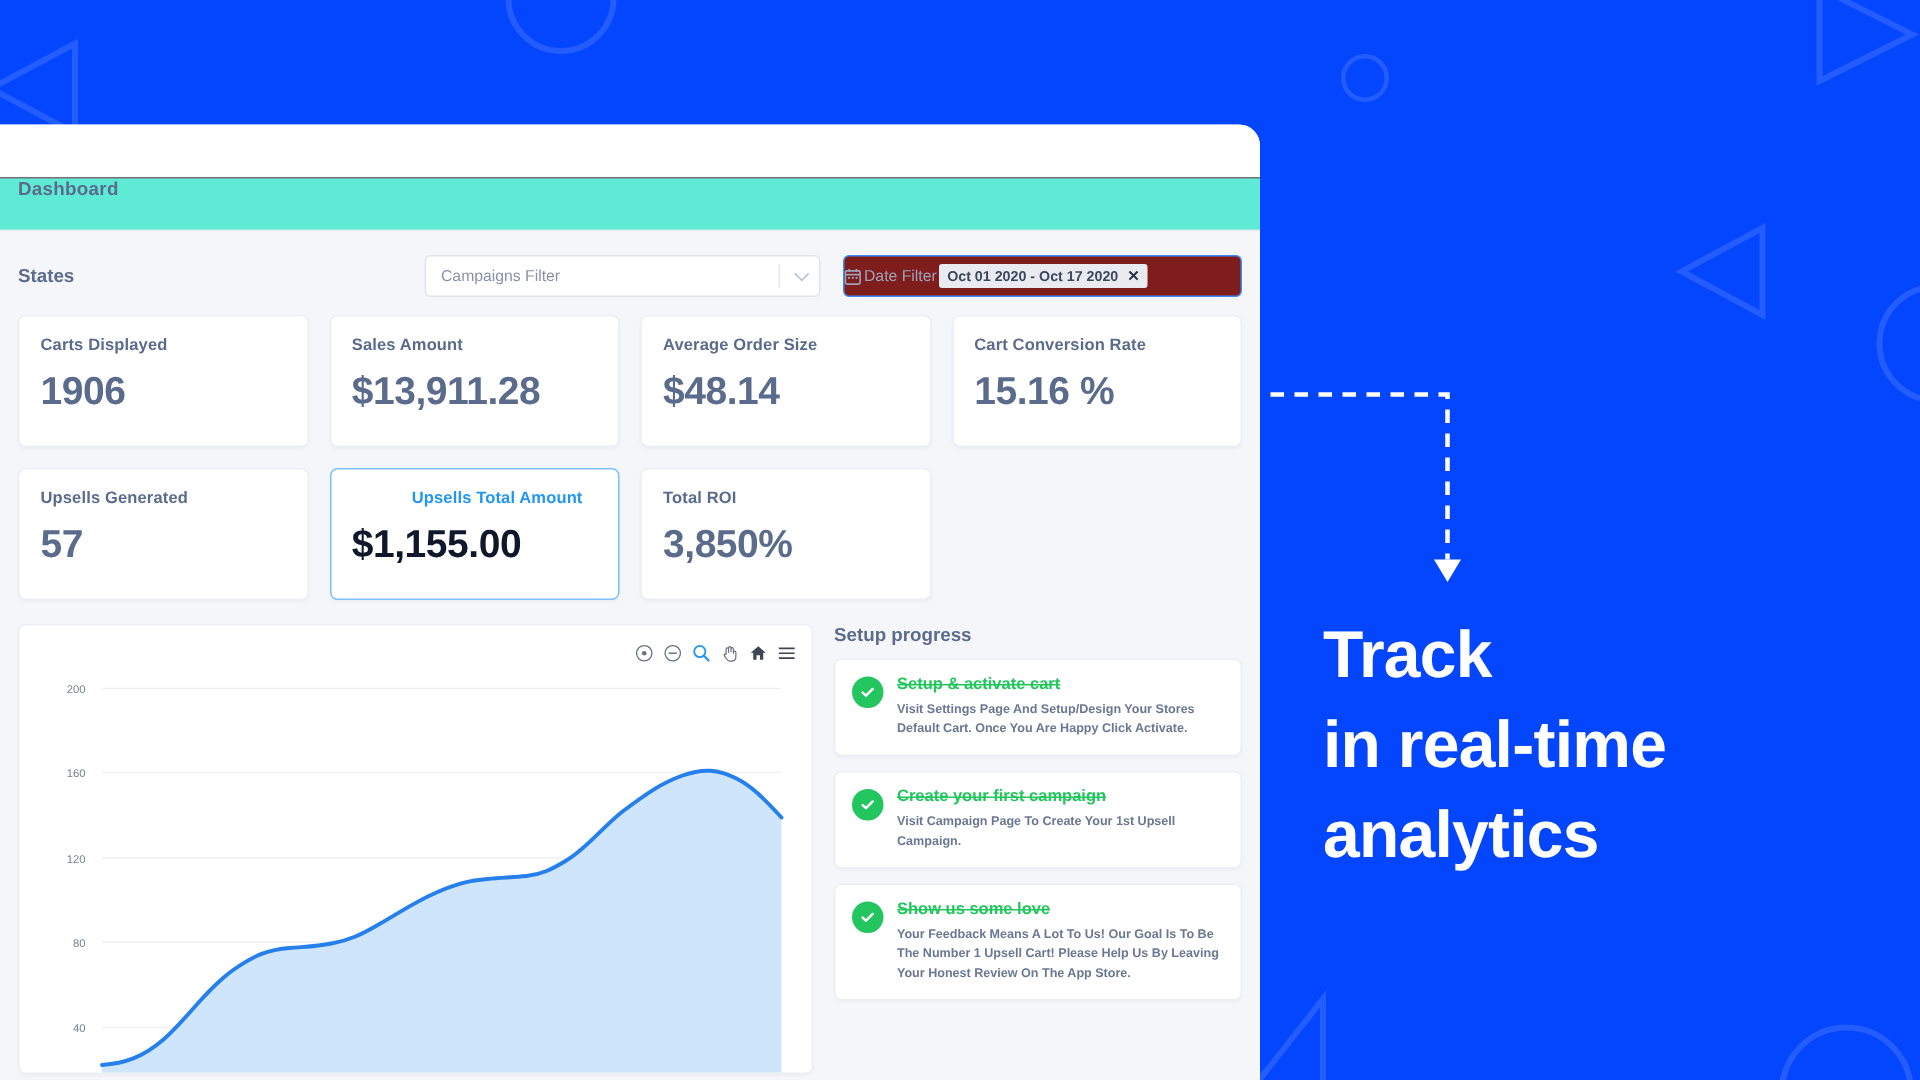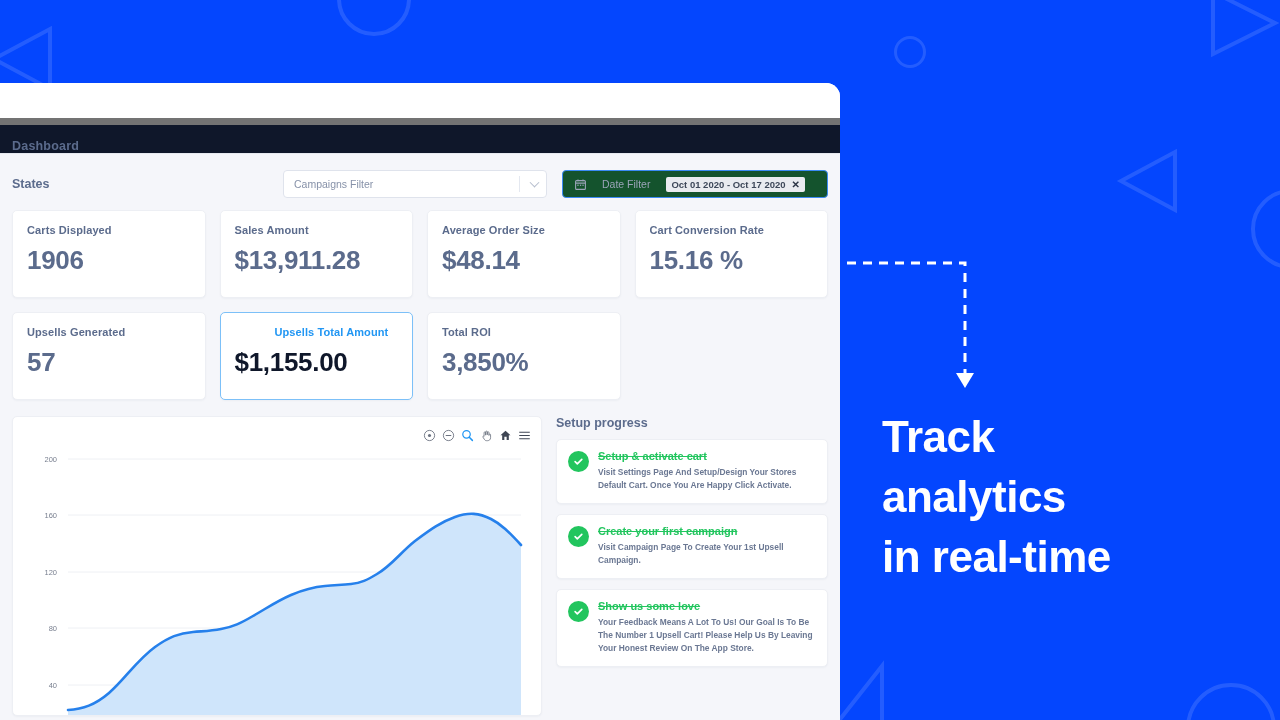--- a/index.html
+++ b/index.html
@@ -34,25 +34,25 @@
     background: #ffffff;
     border-top-right-radius: 14px;
     overflow: hidden;
   }
   .window-topbar {
     height: 35px;
     background: #ffffff;
   }
   .breadcrumb-bar {
     height: 36px;
-    background: #0f172a;
-    border-top: 7px solid #737373;
+    background: #5eead4;
+    border-top: 1px solid #737373;
     border-bottom: 1px solid #e6e9ef;
     display: flex;
-    align-items: flex-end;
+    align-items: flex-start;
     padding-left: 12px;
   }
   .breadcrumb-text {
     font-size: 12.5px;
     font-weight: 700;
     color: #5b6b8c;
     letter-spacing: .2px;
   }
 
   .page-body {
@@ -92,26 +92,26 @@
   .chev {
     position: absolute; right: 8px; top: 50%;
     width: 7px; height: 7px;
     border-right: 1.4px solid #b5bdcd;
     border-bottom: 1.4px solid #b5bdcd;
     transform: translateY(-70%) rotate(45deg);
   }
   .date-box {
     margin-left: 14px;
     width: 266px; height: 28px;
-    background: #14532d;
+    background: #7f1d1d;
     border: 1.5px solid #3b8bf5;
     border-radius: 4px;
     display: flex; align-items: center;
-    padding: 0 12px;
-    gap: 16px;
+    padding: 0 0;
+    gap: 2px;
   }
   .cal-icon { width: 11px; height: 11px; position: relative; flex: none; }
   .cal-icon svg { display: block; }
   .date-label { font-size: 10.5px; color: #9aa4b8; }
   .date-chip {
     background: #e9ebf0;
     border-radius: 2px;
     padding: 2px 5px;
     font-size: 9.5px;
     font-weight: 700;
@@ -459,16 +459,16 @@
 <div class="promo">
   <div class="arrow-wrap">
     <svg width="135" height="140" viewBox="0 0 135 140">
       <path d="M2 8 H120 V118" fill="none" stroke="#ffffff" stroke-width="3" stroke-dasharray="9 7"></path>
       <path d="M111 118 L120 133 L129 118 Z" fill="#ffffff"></path>
     </svg>
   </div>
 
   <div class="promo-heading">
     <span class="ln">Track</span>
+    <span class="ln">in real-time</span>
     <span class="ln">analytics</span>
-    <span class="ln">in real-time</span>
   </div>
 </div>
 
 </body></html>

